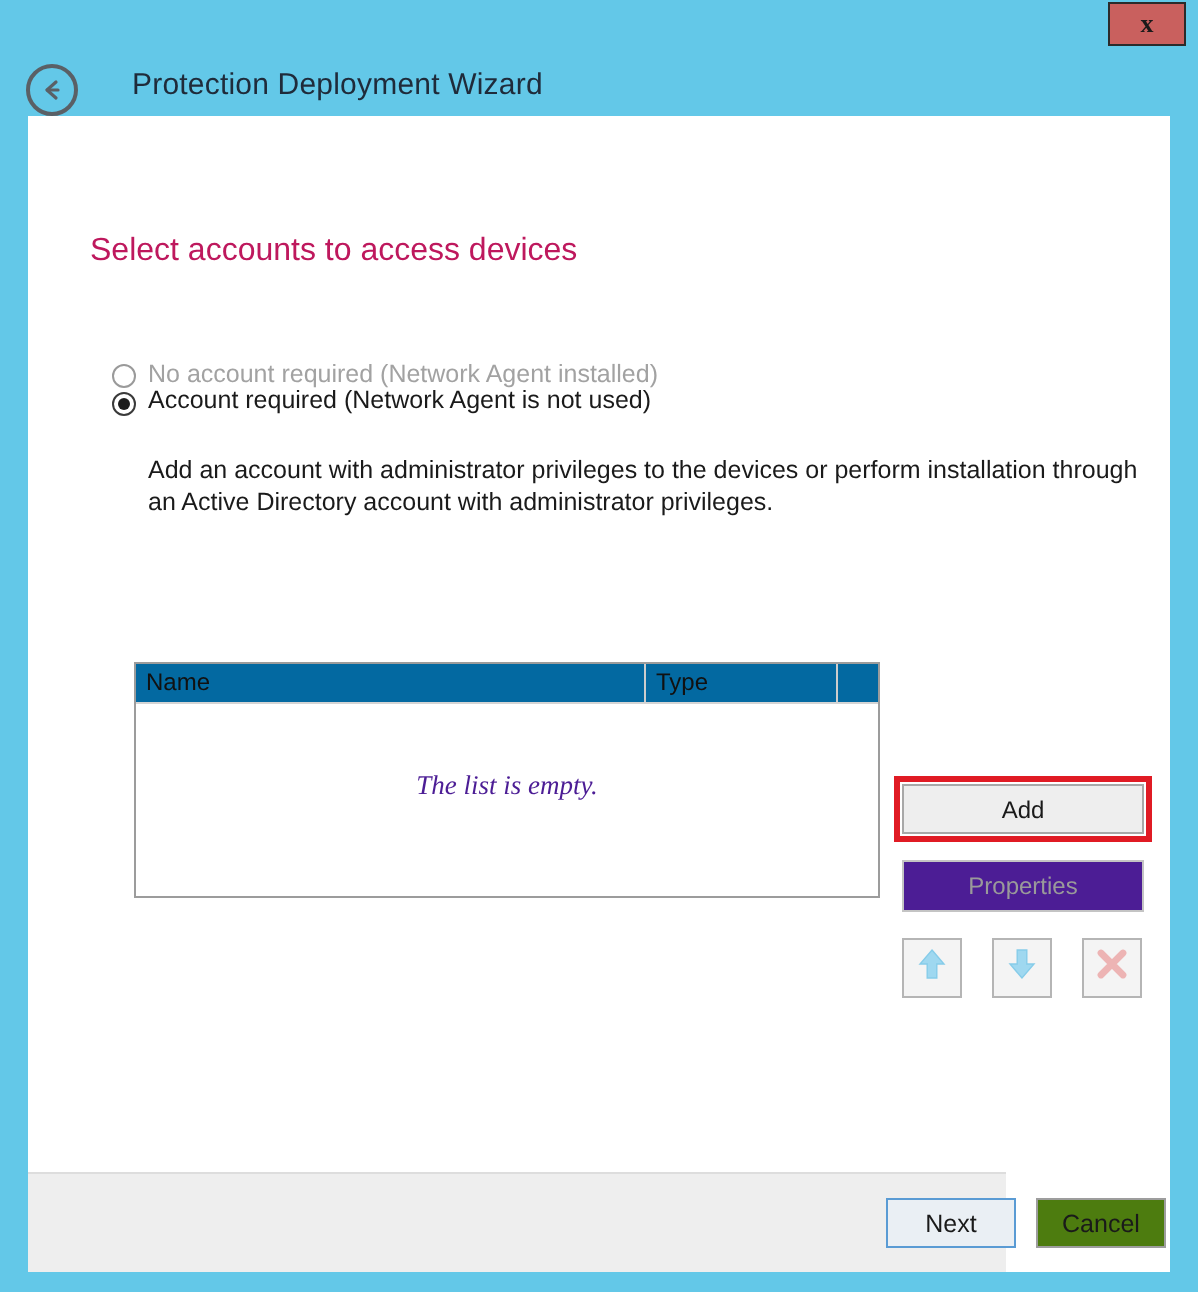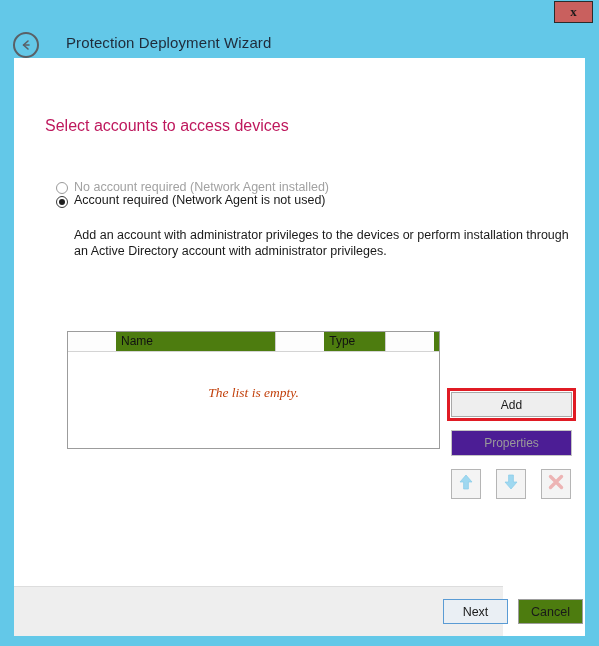--- a/index.html
+++ b/index.html
@@ -156,36 +156,35 @@
     border-bottom: 1px solid #d4d4d4;
     background: #fdfdfd;
   }
   .col-head {
     font-size: 12px;
     color: #111;
     padding-left: 5px;
     line-height: 19px;
     box-sizing: border-box;
     height: 19px;
-    background: #4d7c0f;
-    margin-left: 48px;
+    background: #0369a1;
   }
   .col-head.name { width: 255px; border-right: 1px solid #cdcdcd; }
   .col-head.type { width: 96px; border-right: 1px solid #cdcdcd; }
   .col-head.spacer { flex: 1; }
   #list-empty-text {
     position: absolute;
     left: 0;
     top: 53px;
     width: 100%;
     text-align: center;
     font-family: "Liberation Serif", serif;
     font-style: italic;
     font-size: 13.5px;
-    color: #c2410c;
+    color: #4c1d95;
   }
 
   
   .side-button {
     position: absolute;
     background: #eeeeee;
     border: 1px solid #a8a8a8;
     box-sizing: border-box;
     font-size: 12px;
     color: #1a1a1a;

